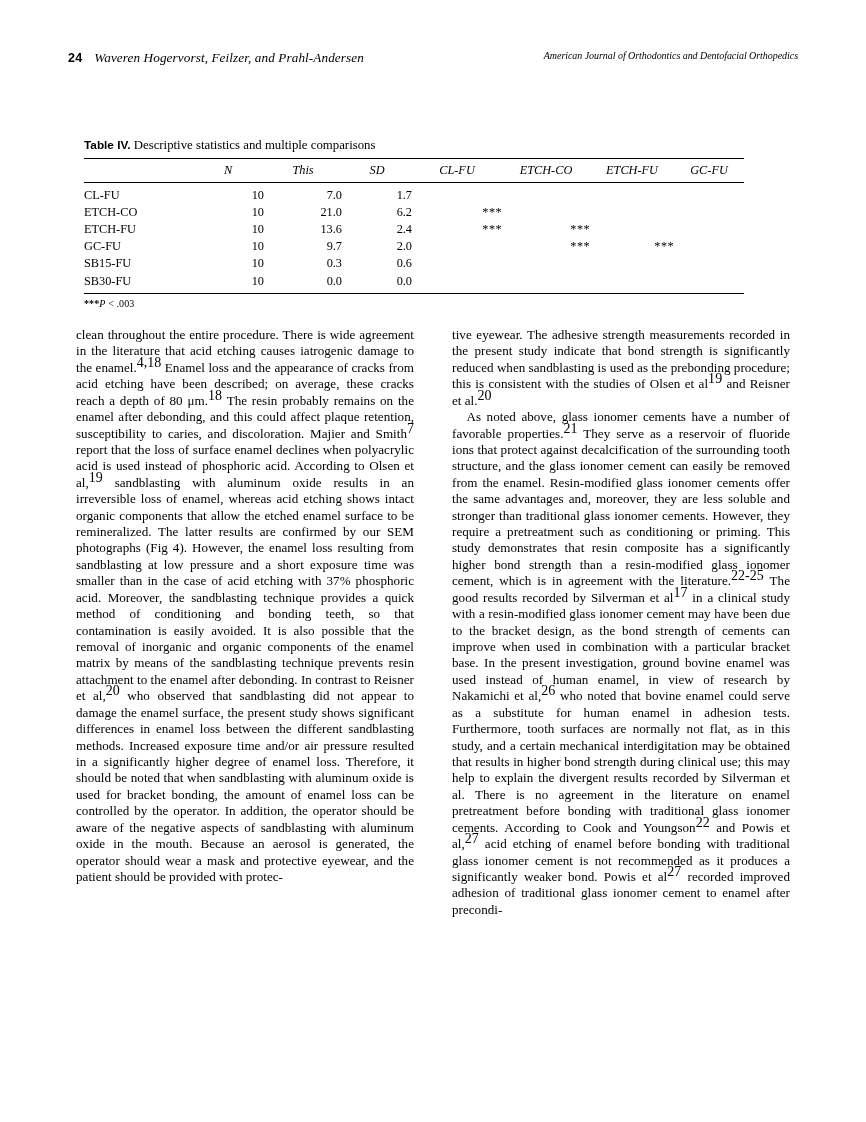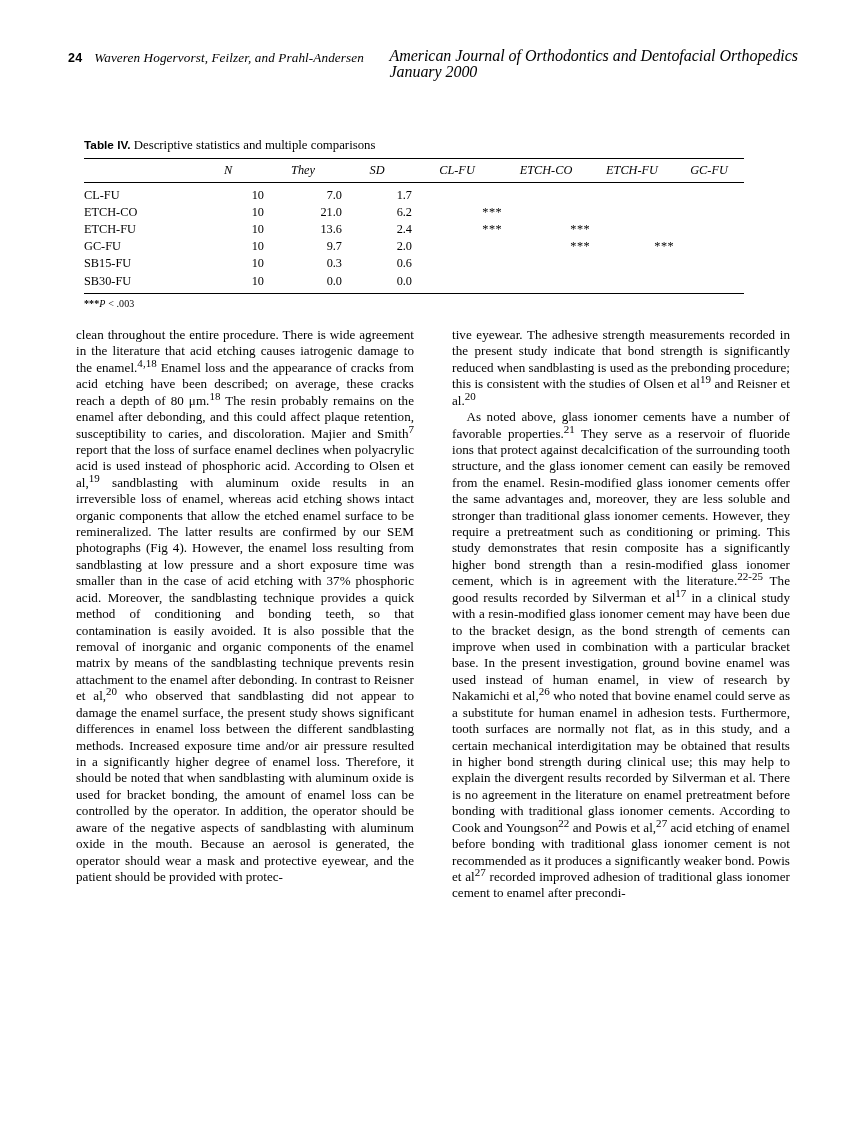--- a/index.html
+++ b/index.html
@@ -48,22 +48,23 @@
   .runhead-authors {
     font-style: italic;
     font-size: 13.2px;
     margin-left: 12px;
     letter-spacing: 0.1px;
   }
   .runhead-right {
     position: absolute;
     right: 0;
     top: 0;
+    text-align: right;
     font-style: italic;
-    font-size: 16px;
+    font-size: 10px;
     line-height: 16px;
     letter-spacing: -0.05px;
   }
   .runhead-right .journal { display: block; }
   .runhead-right .issue { display: block; }
 
   
   .table-block {
     position: absolute;
     left: 84px;
@@ -138,37 +139,36 @@
     margin: 0;
     font-size: 13.1px;
     line-height: 16.42px;
     text-align: justify;
     text-justify: inter-word;
     hyphens: manual;
     letter-spacing: 0.02px;
   }
   .col p + p { text-indent: 1.1em; }
   sup {
-    font-size: 11px;
+    font-size: 14px;
     vertical-align: super;
     line-height: 0;
   }
 </style>
 </head>
 <body>
 
 <div class="page">
 
   <div class="runhead">
     <div class="runhead-left">
       <span class="folio">24</span><span class="runhead-authors">Waveren Hogervorst, Feilzer, and Prahl-Andersen</span>
     </div>
     <div class="runhead-right">
       <span class="journal">American Journal of Orthodontics and Dentofacial Orthopedics</span>
-      <span class="issue">January 2000</span>
     </div>
   </div>
 
   <div class="table-block">
     <div class="table-caption">
       <span class="tnum">Table IV.</span>
       <span>Descriptive statistics and multiple comparisons</span>
     </div>
 
     <table class="stats">
@@ -179,21 +179,21 @@
         <col style="width:70px">
         <col style="width:90px">
         <col style="width:88px">
         <col style="width:84px">
         <col style="width:70px">
       </colgroup>
       <thead>
         <tr class="rule-top rule-mid">
           <th class="lbl"></th>
           <th>N</th>
-          <th>They</th>
+          <th>This</th>
           <th>SD</th>
           <th>CL-FU</th>
           <th>ETCH-CO</th>
           <th>ETCH-FU</th>
           <th>GC-FU</th>
         </tr>
       </thead>
       <tbody>
         <tr>
           <td class="lbl">CL-FU</td>

